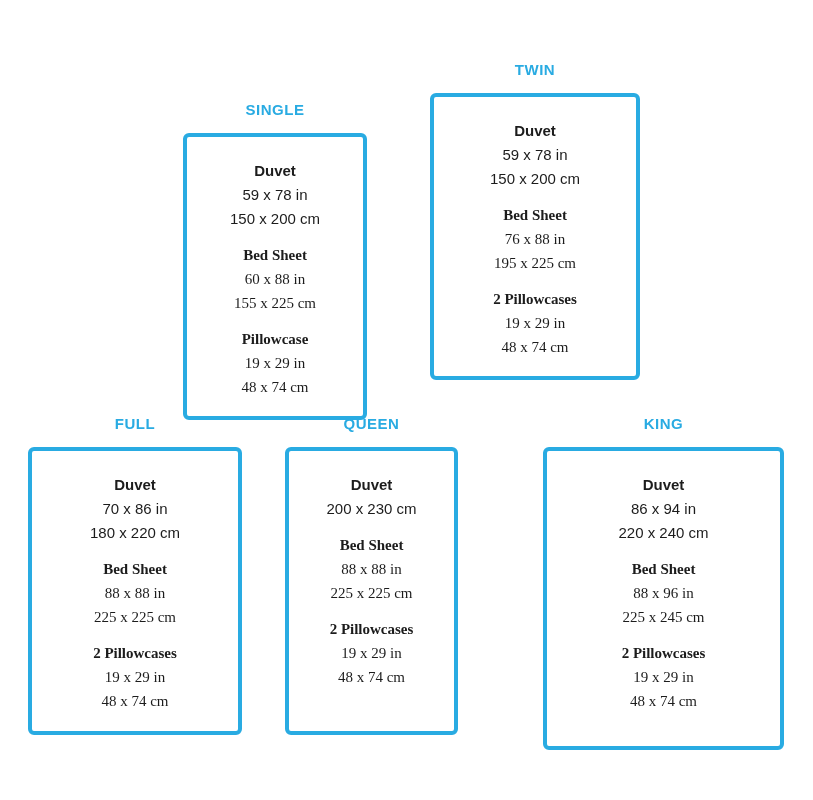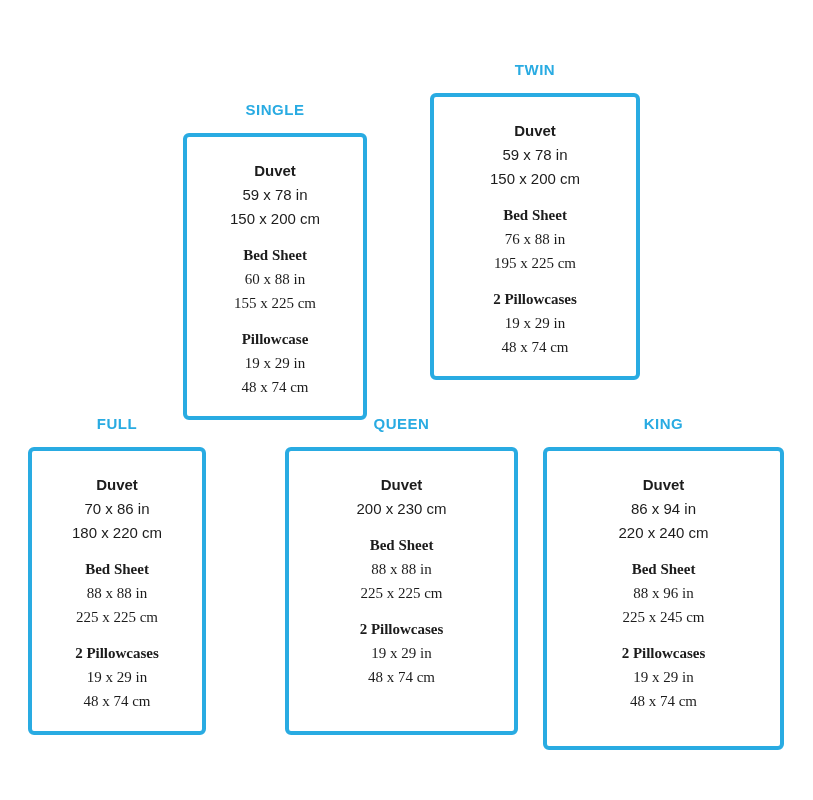--- a/index.html
+++ b/index.html
@@ -86,42 +86,42 @@
       <div class="item-line">195 x 225 cm</div>
     </div>
     <div class="item">
       <div class="item-name">2 Pillowcases</div>
       <div class="item-line">19 x 29 in</div>
       <div class="item-line">48 x 74 cm</div>
     </div>
   </div>
 </div>
 
-<div class="group" style="left:28px; top:415px; width:178px;">
+<div class="group" style="left:28px; top:415px; width:214px;">
   <div class="card-title">FULL</div>
   <div class="card" style="height:288px;">
     <div class="item">
       <div class="item-name">Duvet</div>
       <div class="item-line">70 x 86 in</div>
       <div class="item-line">180 x 220 cm</div>
     </div>
     <div class="item">
       <div class="item-name">Bed Sheet</div>
       <div class="item-line">88 x 88 in</div>
       <div class="item-line">225 x 225 cm</div>
     </div>
     <div class="item">
       <div class="item-name">2 Pillowcases</div>
       <div class="item-line">19 x 29 in</div>
       <div class="item-line">48 x 74 cm</div>
     </div>
   </div>
 </div>
 
-<div class="group" style="left:285px; top:415px; width:233px;">
+<div class="group" style="left:285px; top:415px; width:173px;">
   <div class="card-title">QUEEN</div>
   <div class="card" style="height:288px;">
     <div class="item">
       <div class="item-name">Duvet</div>
       <div class="item-line">200 x 230 cm</div>
     </div>
     <div class="item">
       <div class="item-name">Bed Sheet</div>
       <div class="item-line">88 x 88 in</div>
       <div class="item-line">225 x 225 cm</div>

